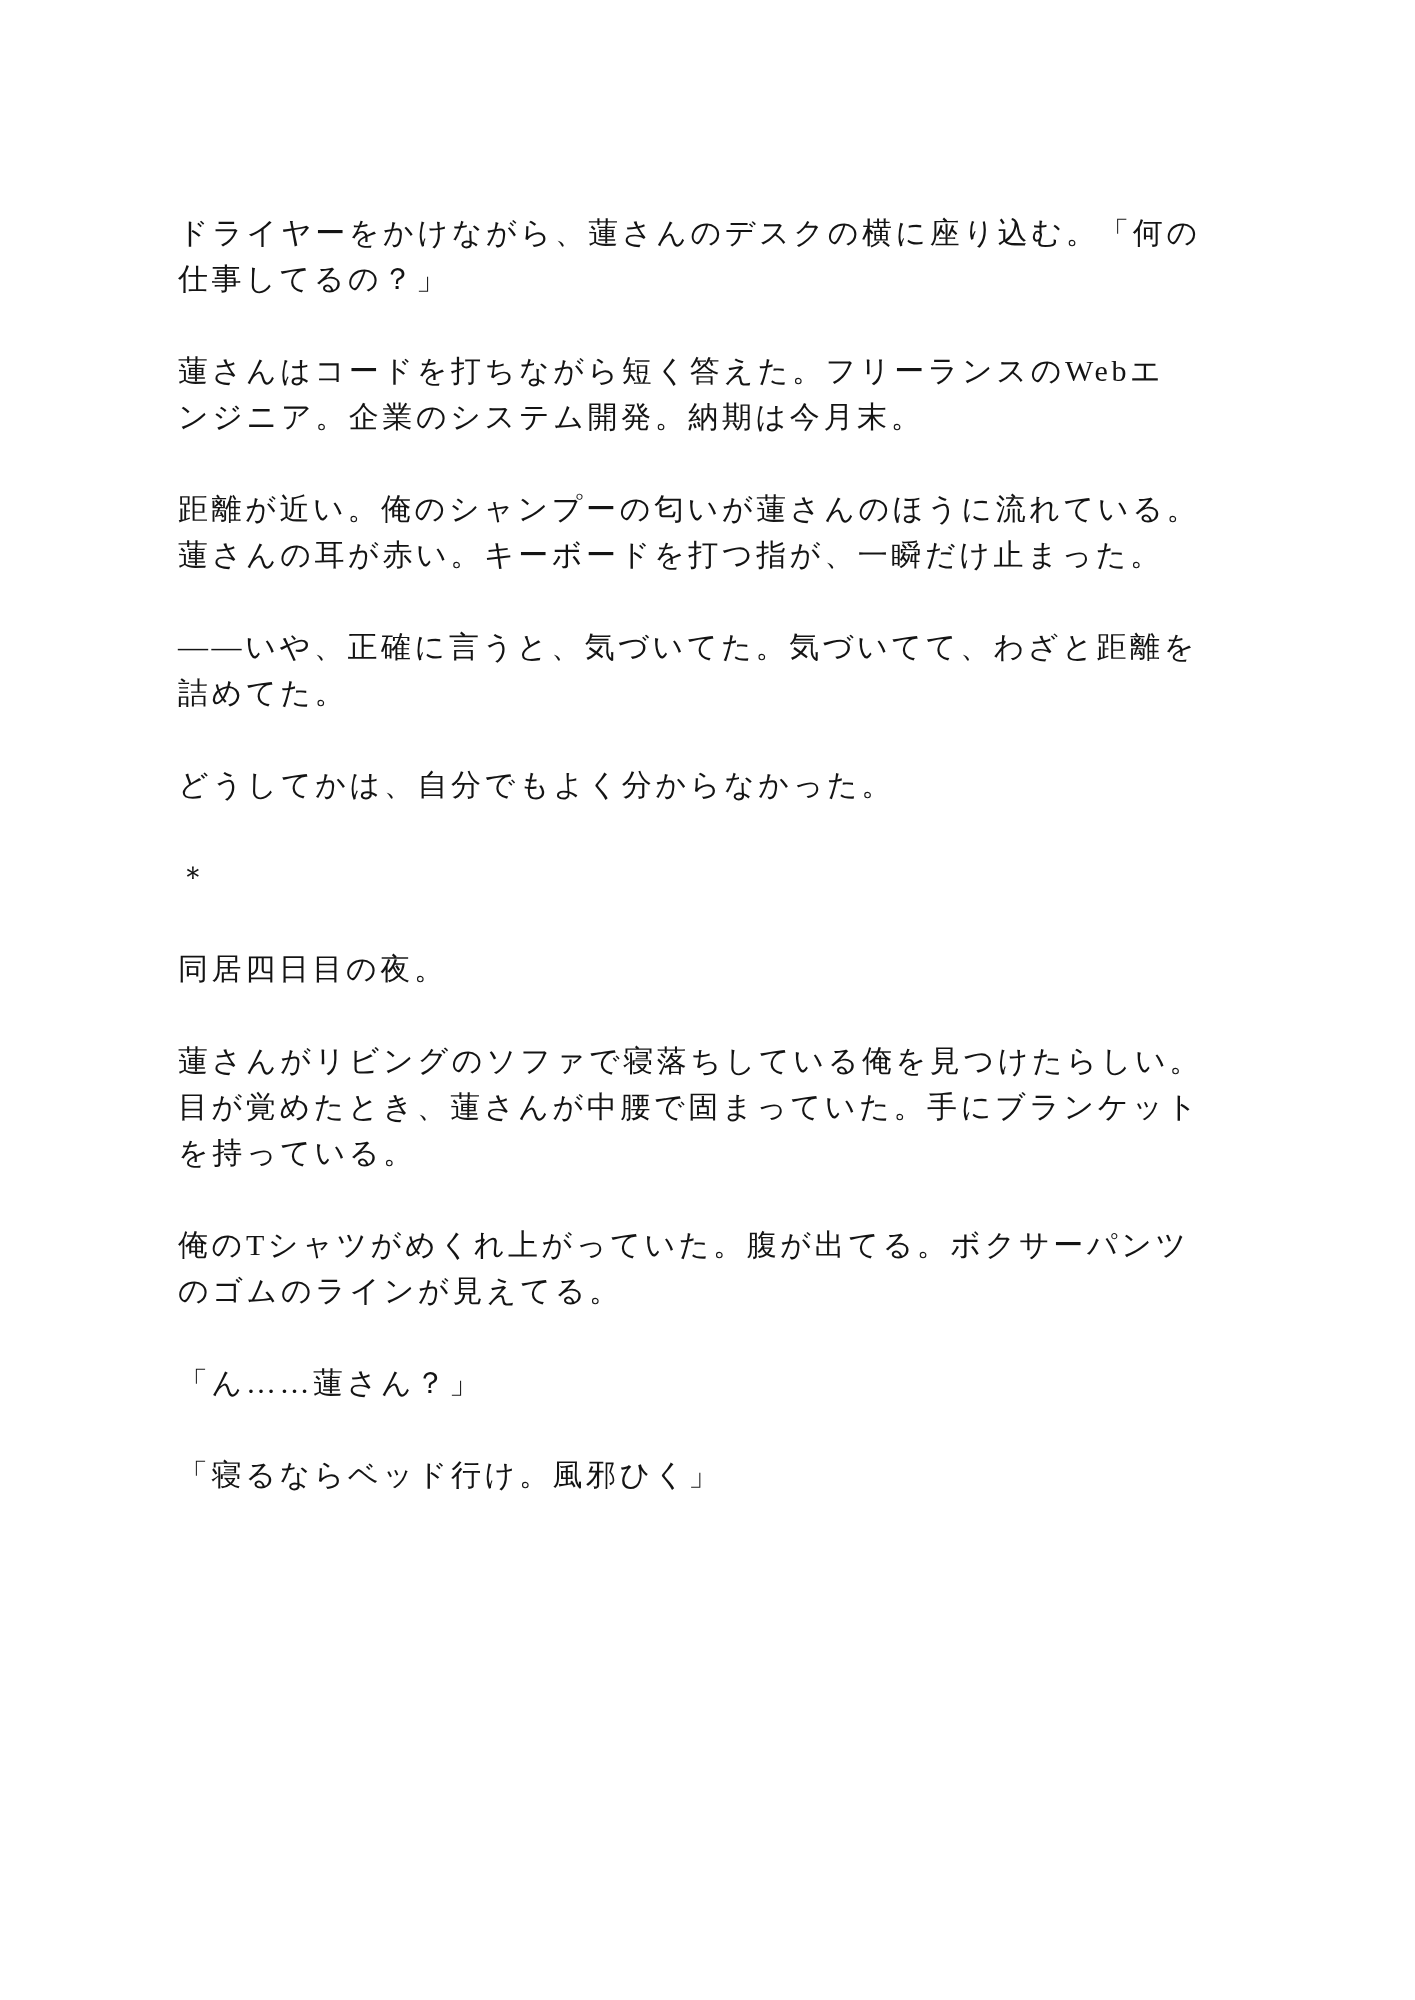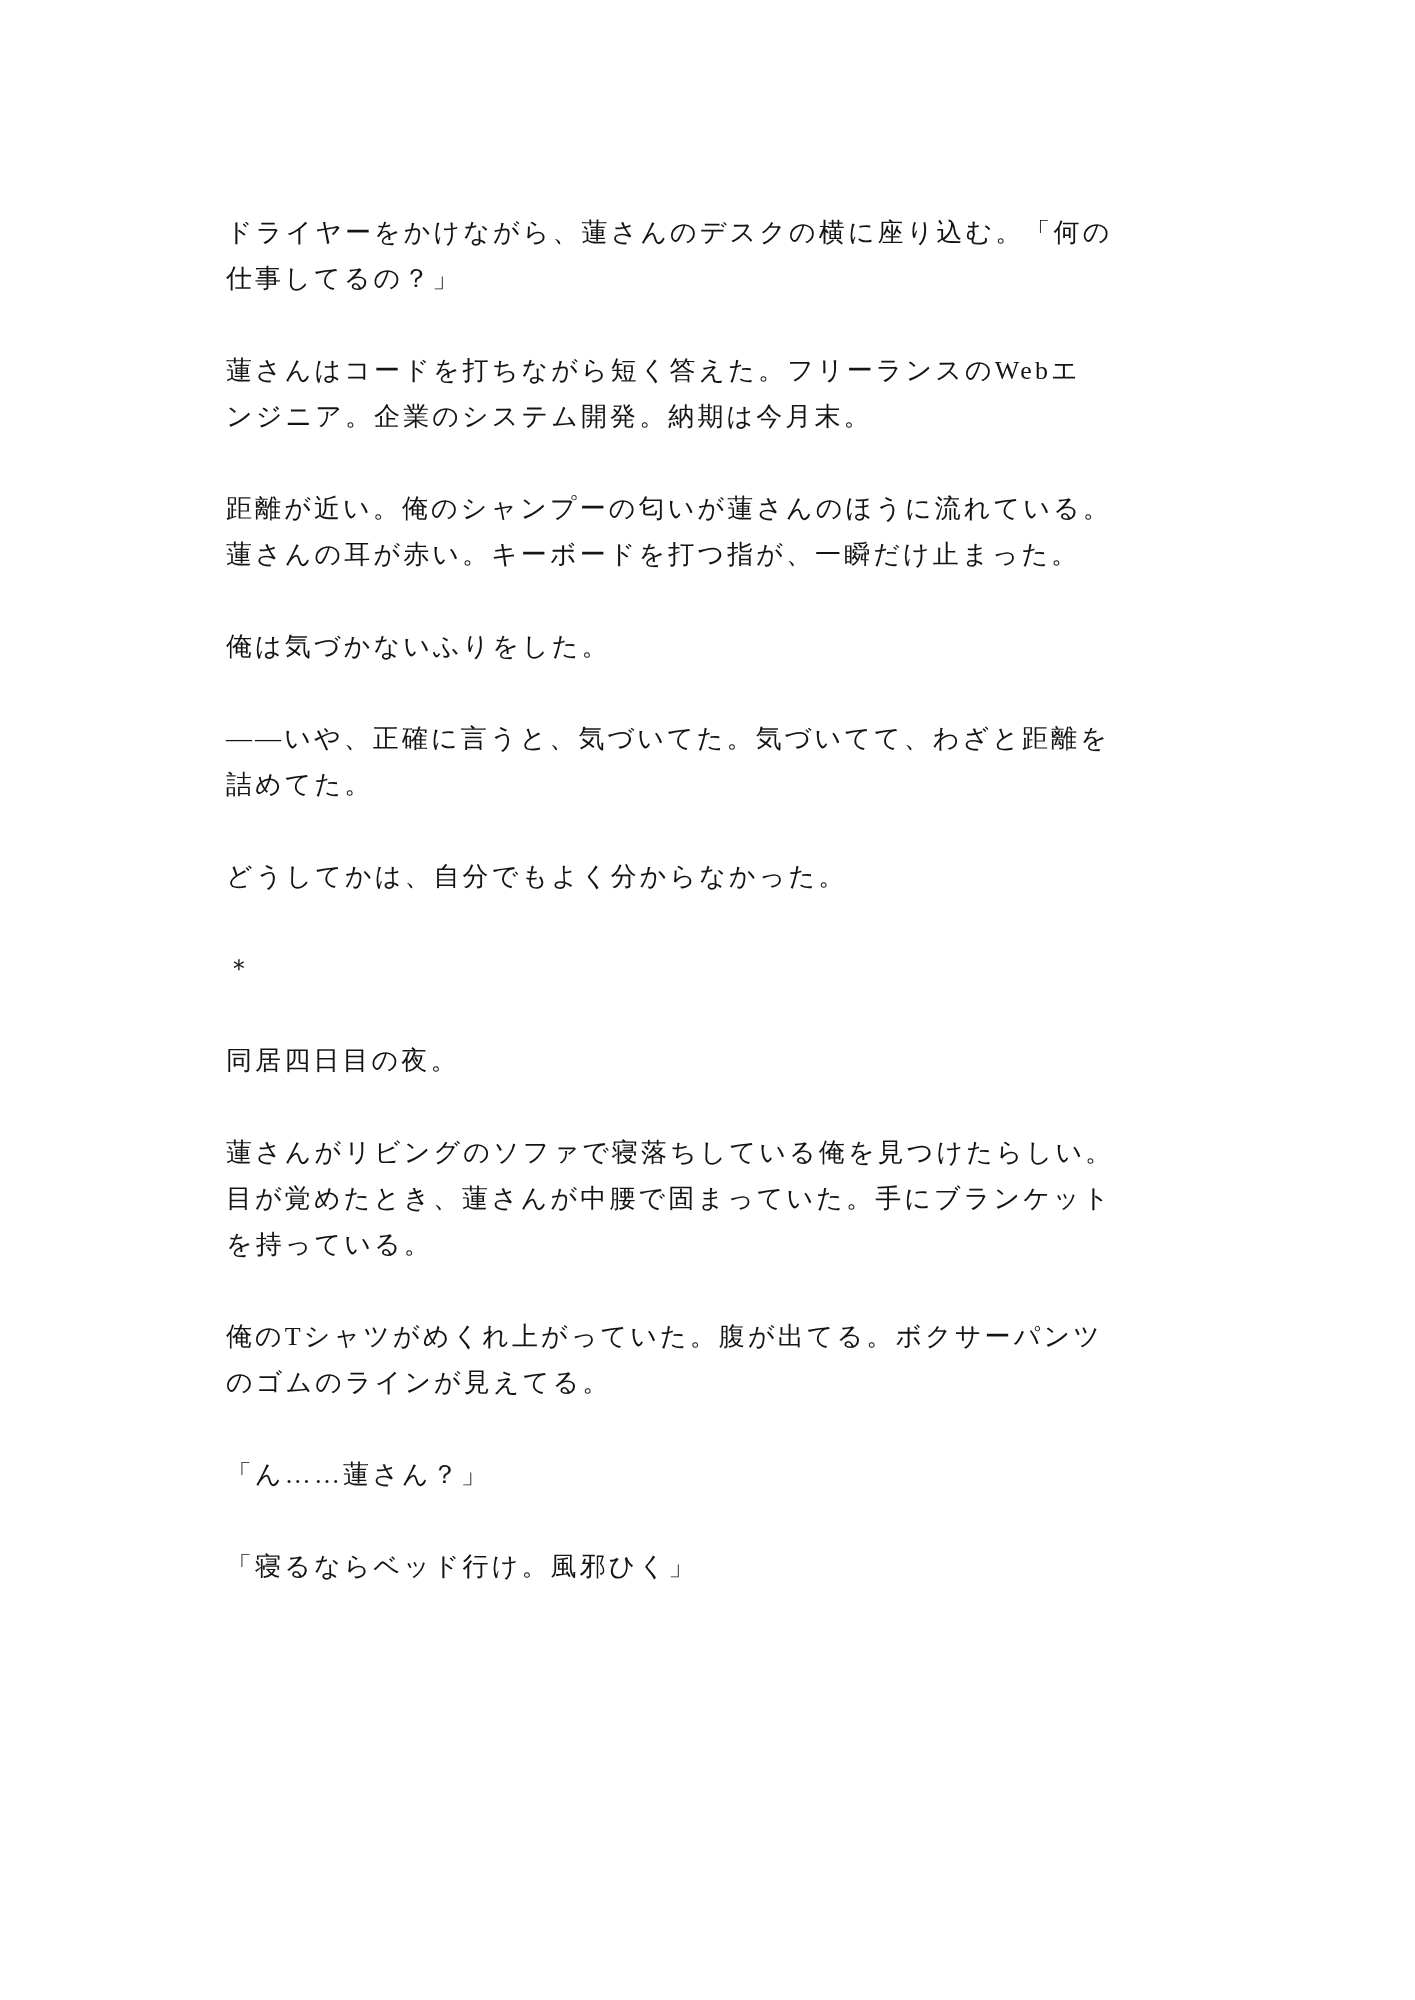--- a/index.html
+++ b/index.html
@@ -13,44 +13,42 @@
     height: 2000px;
     background: #ffffff;
     overflow: hidden;
   }
   .story {
     position: absolute;
     left: 178px;
     top: 210px;
     width: 1090px;
     font-family: "Liberation Serif", "DejaVu Serif", serif;
-    font-size: 26px;
+    font-size: 30px;
     line-height: 46px;
     letter-spacing: 0.12em;
     color: #141414;
     text-align: left;
-    margin-left: 48px;
   }
   .story p {
     margin: 0 0 46px 0;
     padding: 0;
   }
   .story p:last-child {
     margin-bottom: 0;
   }
 </style>
 </head>
 <body>
 
 <div class="page">
   <div class="story">
       <p>ドライヤーをかけながら、蓮さんのデスクの横に座り込む。「何の<br>仕事してるの？」</p>
       <p>蓮さんはコードを打ちながら短く答えた。フリーランスのWebエ<br>ンジニア。企業のシステム開発。納期は今月末。</p>
       <p>距離が近い。俺のシャンプーの匂いが蓮さんのほうに流れている。<br>蓮さんの耳が赤い。キーボードを打つ指が、一瞬だけ止まった。</p>
-      <p>俺は気づかないふりをした。</p>
       <p>――いや、正確に言うと、気づいてた。気づいてて、わざと距離を<br>詰めてた。</p>
       <p>どうしてかは、自分でもよく分からなかった。</p>
       <p>＊</p>
       <p>同居四日目の夜。</p>
       <p>蓮さんがリビングのソファで寝落ちしている俺を見つけたらしい。<br>目が覚めたとき、蓮さんが中腰で固まっていた。手にブランケット<br>を持っている。</p>
       <p>俺のTシャツがめくれ上がっていた。腹が出てる。ボクサーパンツ<br>のゴムのラインが見えてる。</p>
       <p>「ん……蓮さん？」</p>
       <p>「寝るならベッド行け。風邪ひく」</p>
     </div>
 </div>

